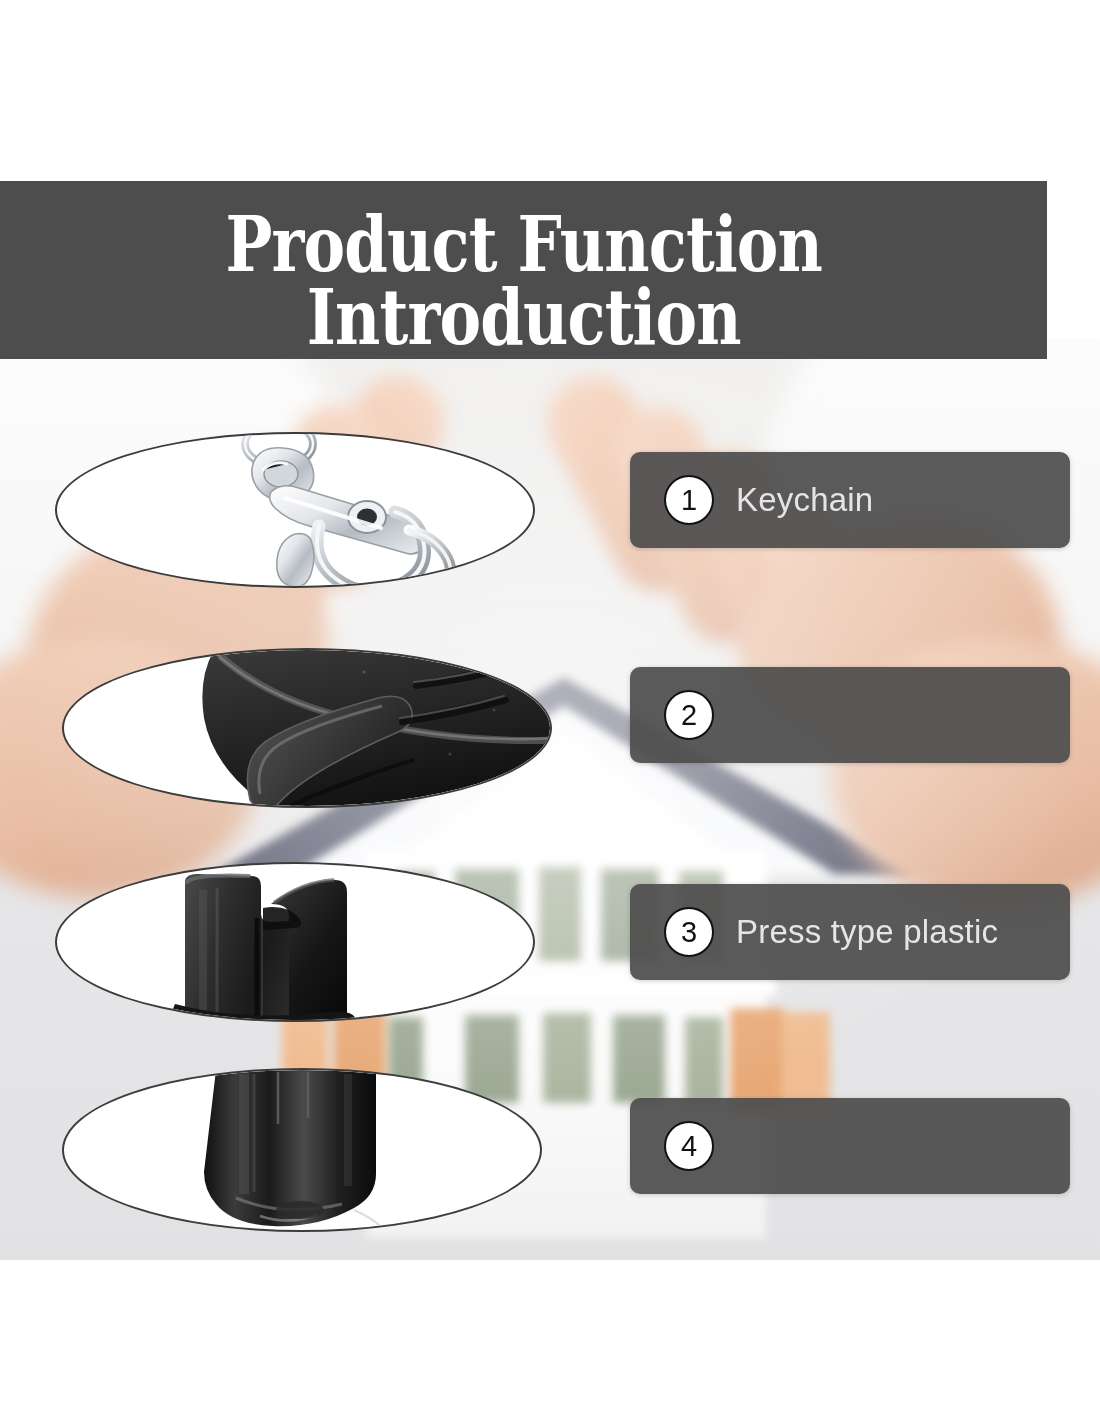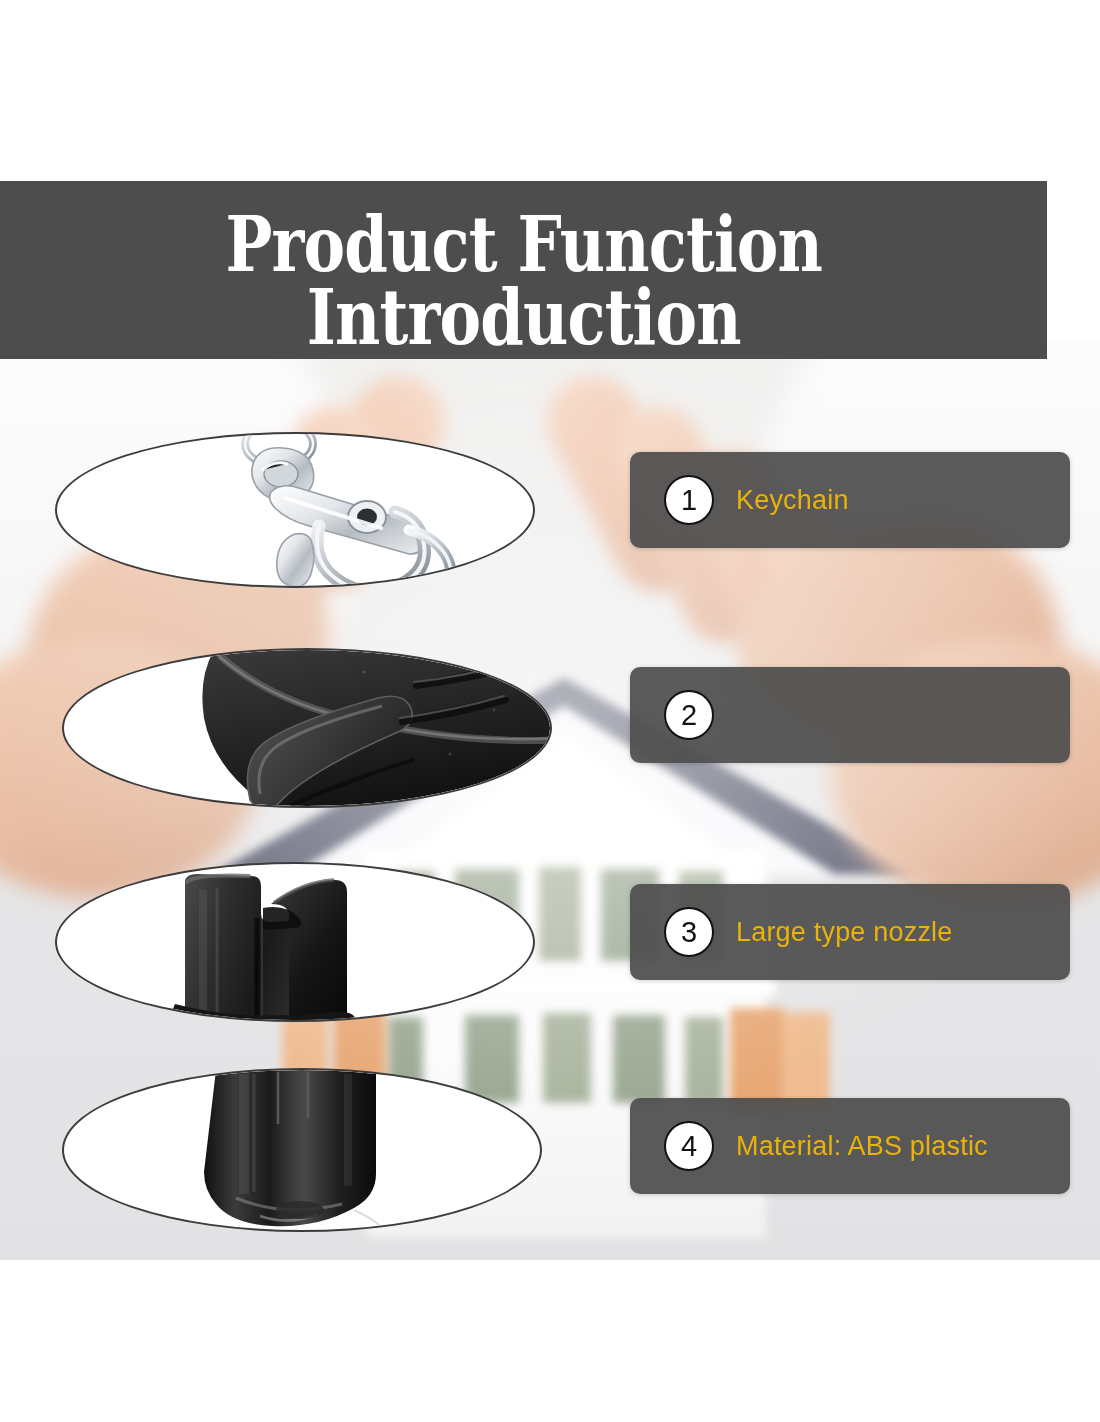--- a/index.html
+++ b/index.html
@@ -181,22 +181,22 @@
     align-items:center;
     justify-content:center;
     color:#111111;
     font-size:29px;
     font-weight:400;
     font-family:"Liberation Sans", sans-serif;
     line-height:1;
   }
   .label-text {
     margin-left:22px;
-    color:#eab308;
-    font-size:27px;
+    color:#e5e5e5;
+    font-size:33px;
     font-weight:400;
     letter-spacing:0.2px;
     white-space:nowrap;
     font-family:"Liberation Sans", sans-serif;
   }
 
   
   .footer-white {
     position:absolute;
     left:0; top:1260px;
@@ -440,23 +440,22 @@
     <div class="num-circle">1</div>
     <div class="label-text">Keychain</div>
   </div>
 
   <div class="label-plate" style="top:667px;">
     <div class="num-circle">2</div>
   </div>
 
   <div class="label-plate" style="top:884px;">
     <div class="num-circle">3</div>
-    <div class="label-text">Large type nozzle</div>
+    <div class="label-text">Press type plastic</div>
   </div>
 
   <div class="label-plate" style="top:1098px;">
     <div class="num-circle">4</div>
-    <div class="label-text">Material: ABS plastic</div>
   </div>
 
   <div class="footer-white"></div>
 
 </div>
 
 </body></html>

